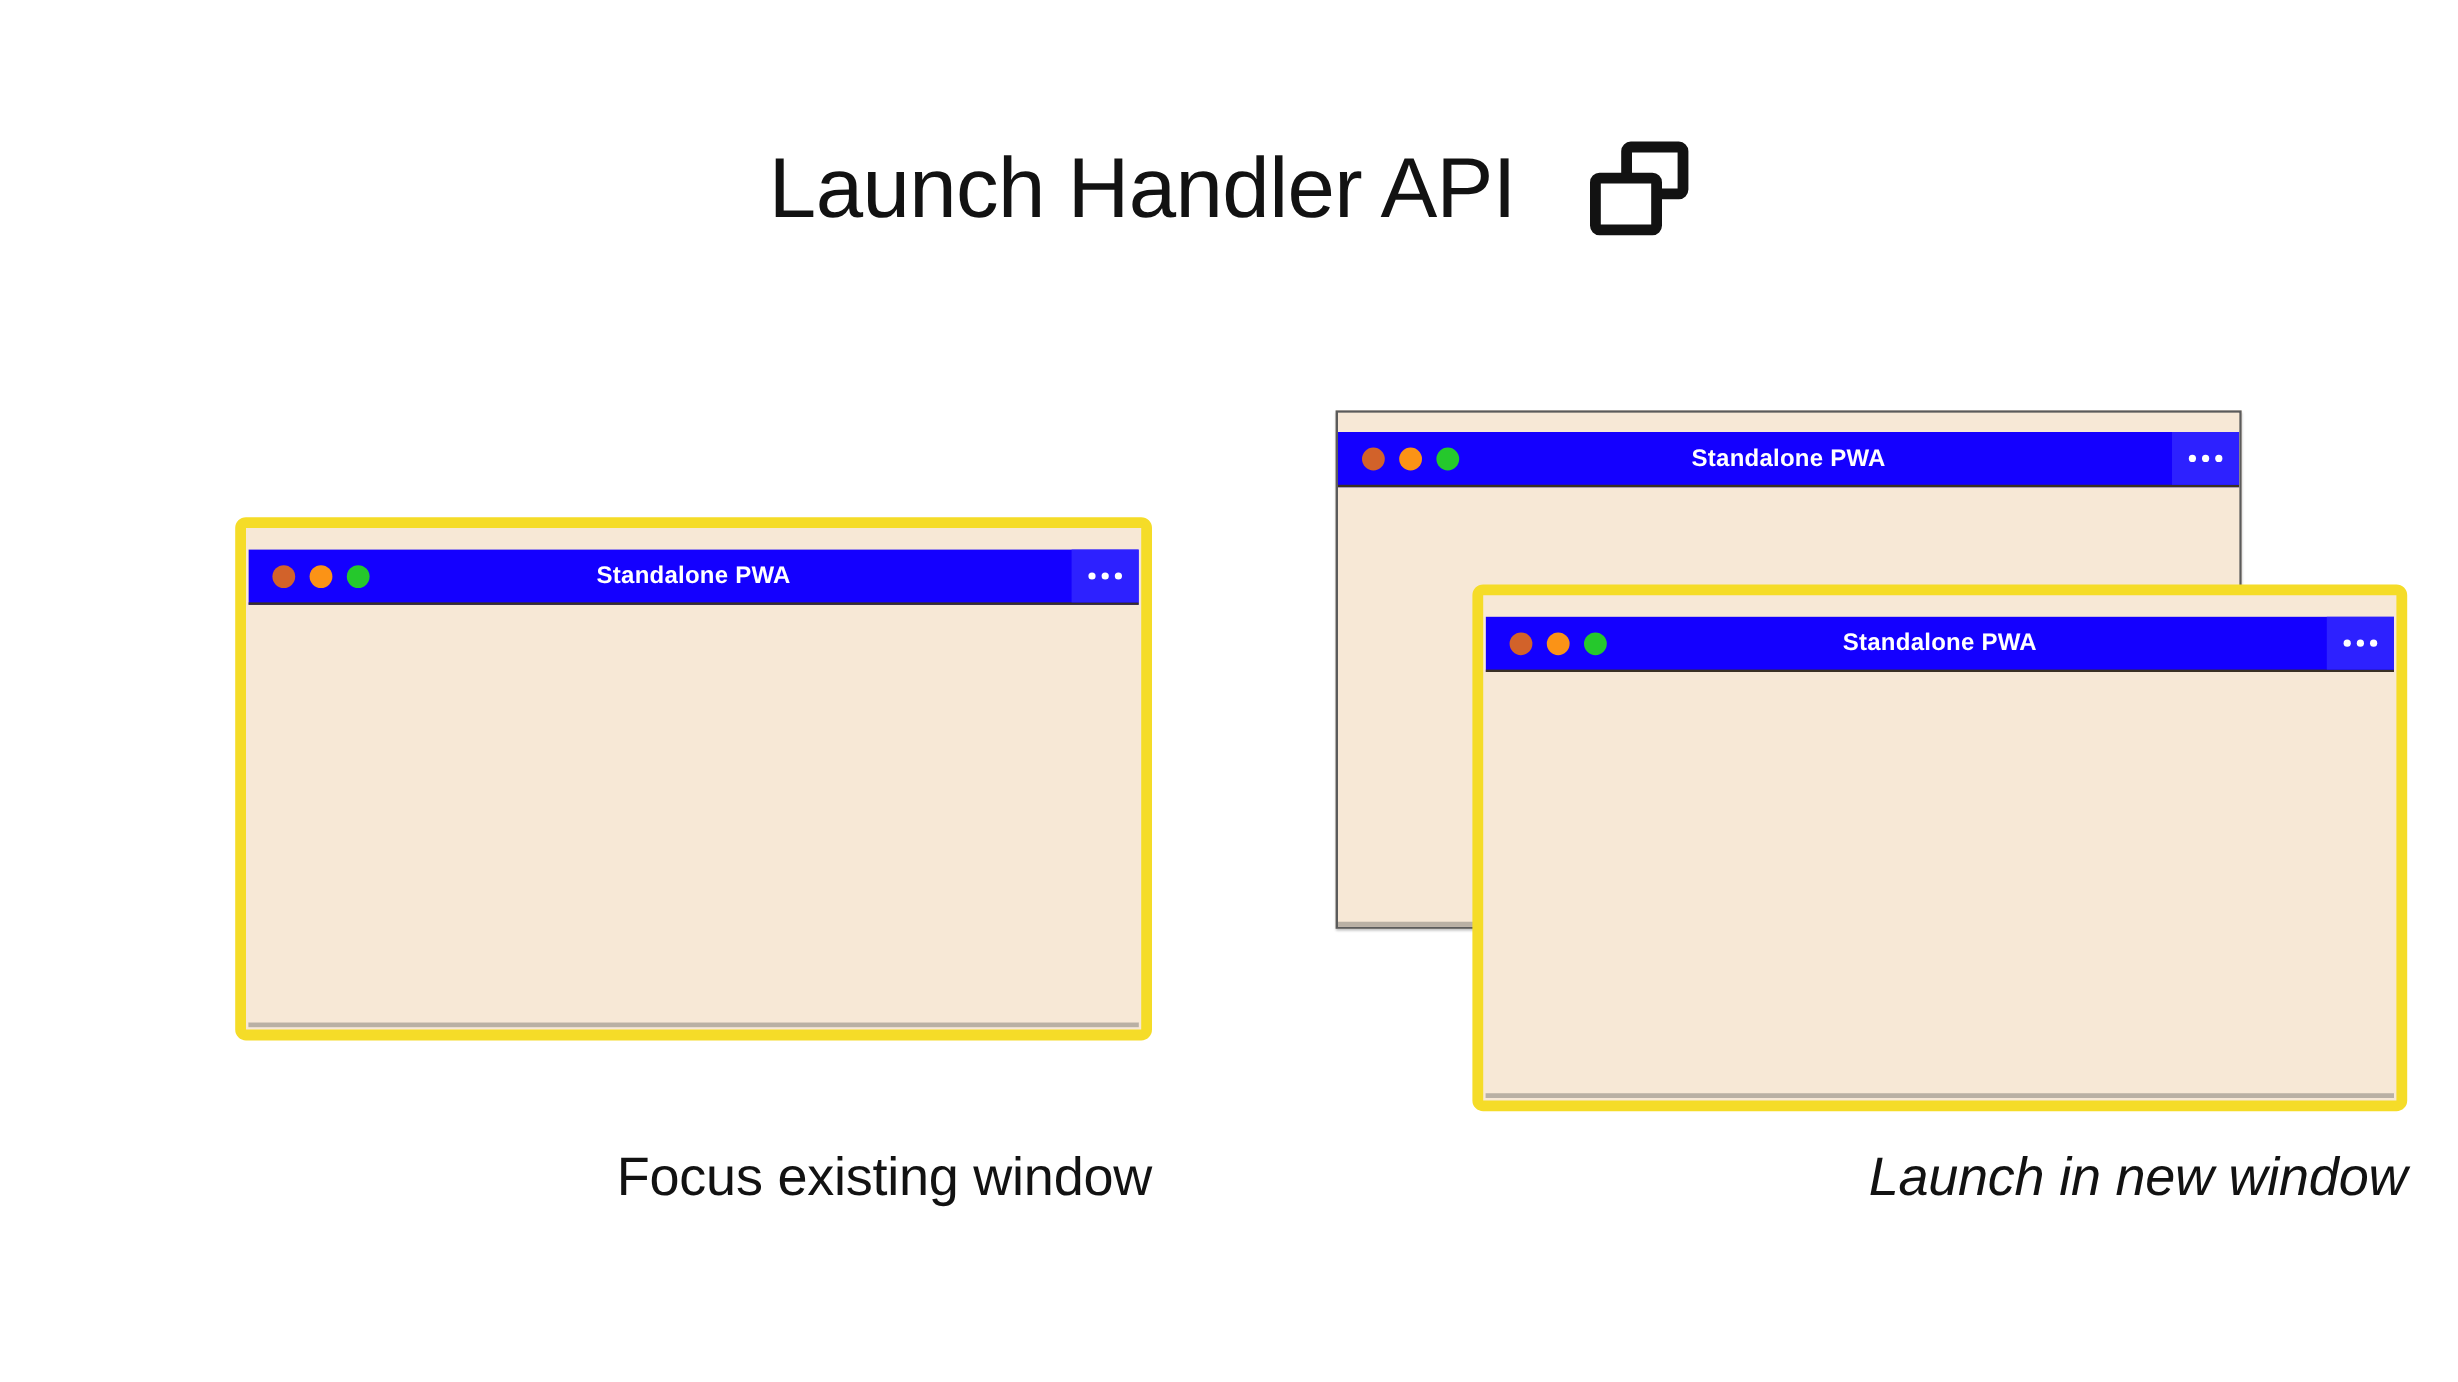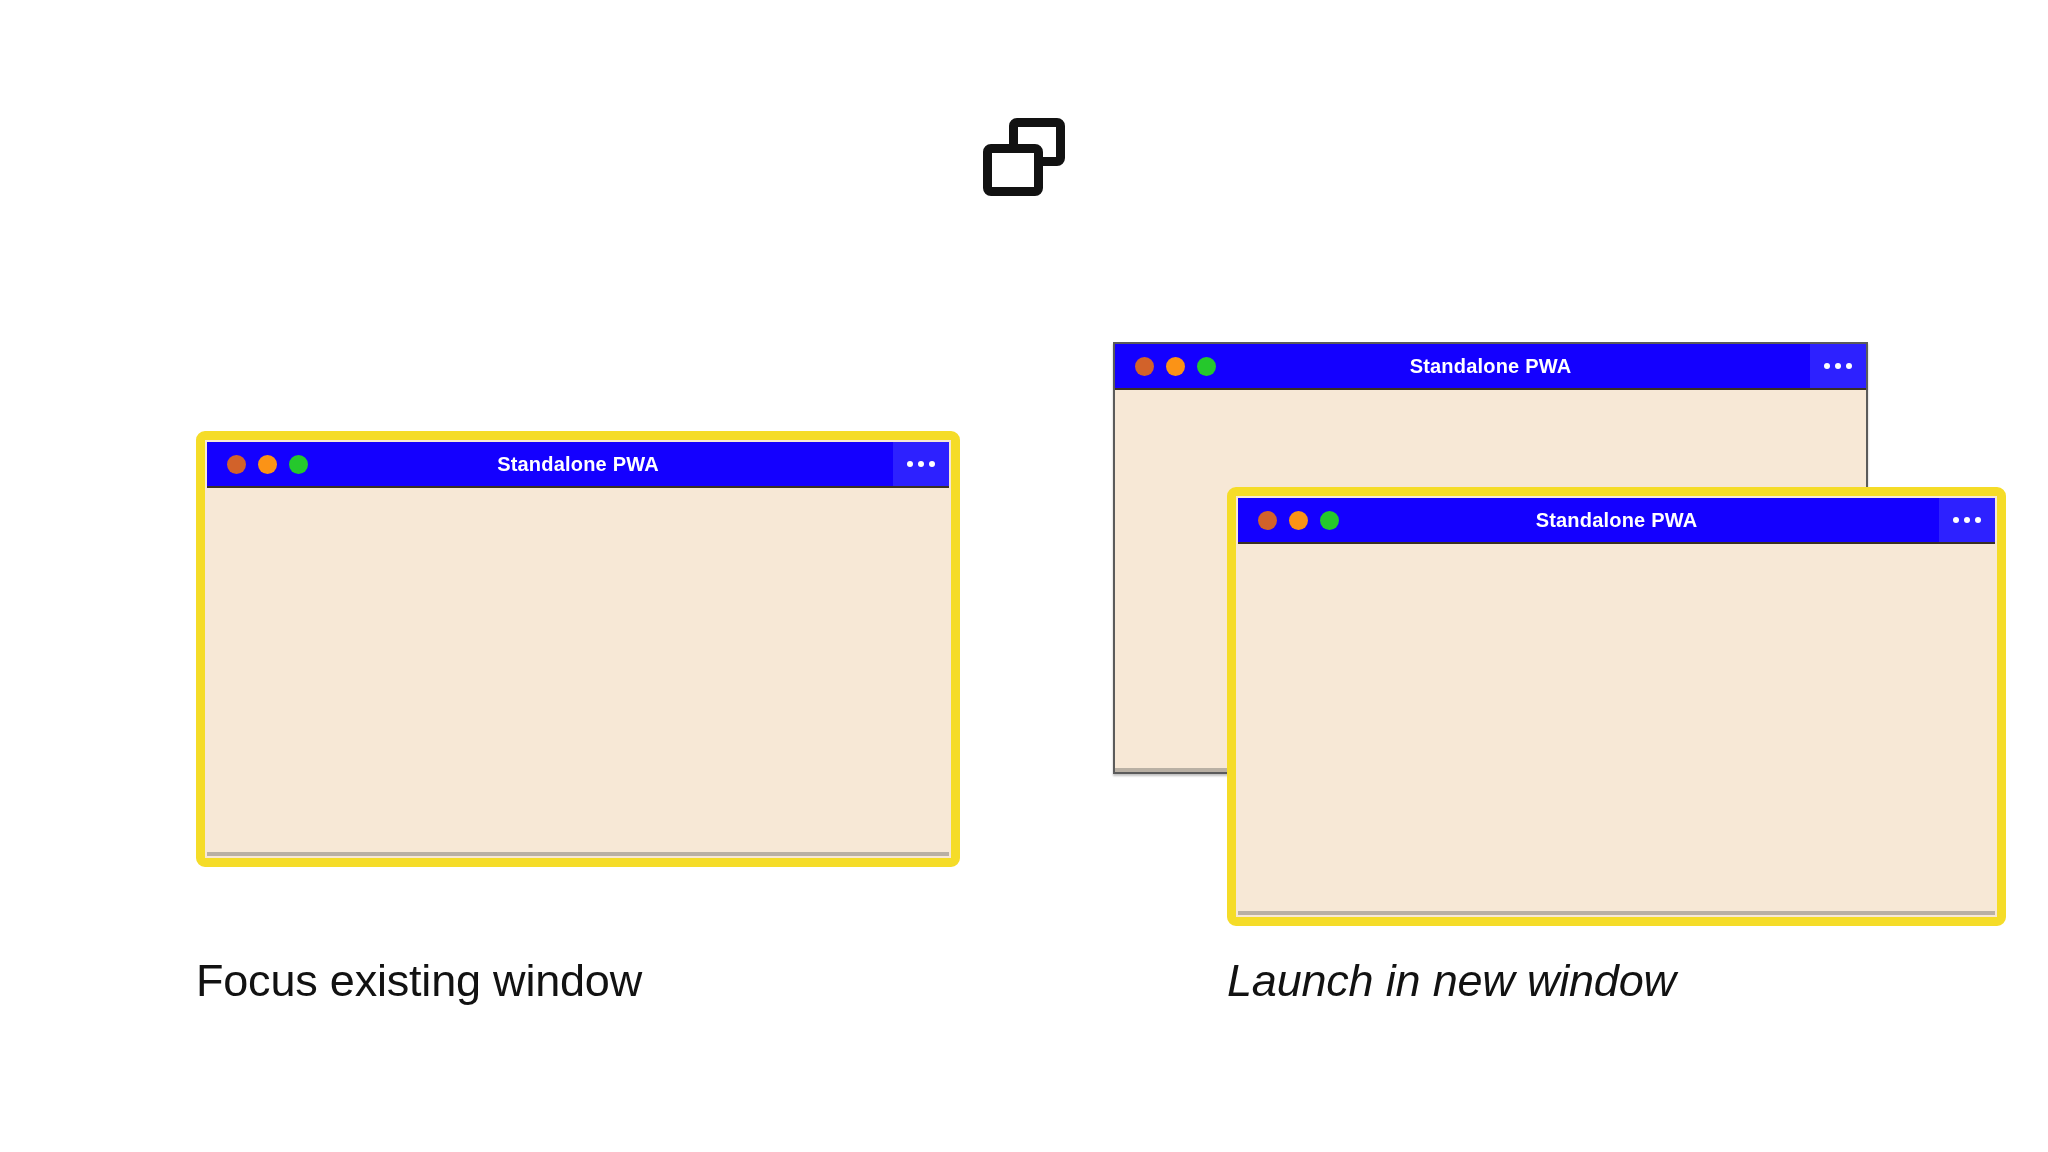--- a/index.html
+++ b/index.html
@@ -90,20 +90,21 @@
     overflow: hidden;
   }
   .titlebar {
     flex: 0 0 auto;
     height: 44px;
     background: #1400ff;
     display: flex;
     align-items: center;
     position: relative;
     border-bottom: 2px solid #3a3024;
+    margin-top: 16px;
   }
   .traffic-lights {
     display: flex;
     align-items: center;
     gap: 12px;
     margin-left: 20px;
     flex: 0 0 auto;
   }
   .dot {
     width: 19px;
@@ -172,38 +173,39 @@
   }
 
   
   .caption {
     position: absolute;
     font-size: 45px;
     font-weight: 400;
     color: #121212;
     letter-spacing: -0.2px;
     white-space: nowrap;
-    text-align: left;
+    text-align: right;
   }
   #caption-left {
     left: 196px;
     width: 764px;
     top: 955px;
   }
   #caption-right {
     left: 1227px;
     width: 779px;
     top: 955px;
     font-style: italic;
   }
 </style>
 </head>
 <body>
 
 <div class="title-row">
+  <div class="page-title">Launch Handler API</div>
   <div class="windows-icon">
     <div class="wi-back"></div>
     <div class="wi-front"></div>
   </div>
 </div>
 
 <div class="pwa-window highlighted" id="win-focus">
   <div class="win-inner">
     <div class="titlebar">
       <div class="traffic-lights">

